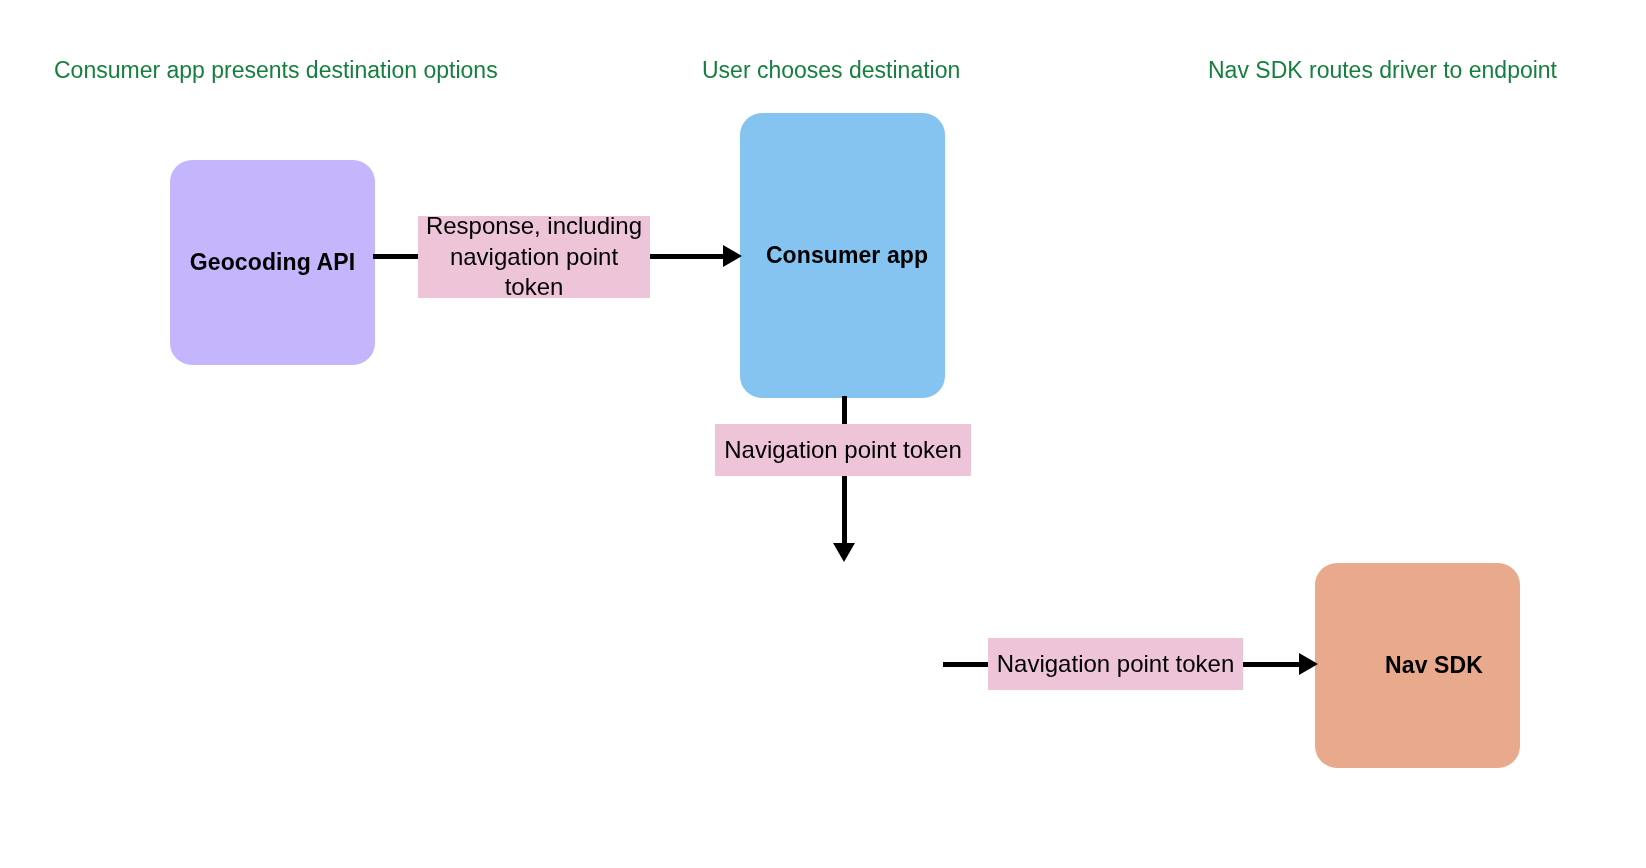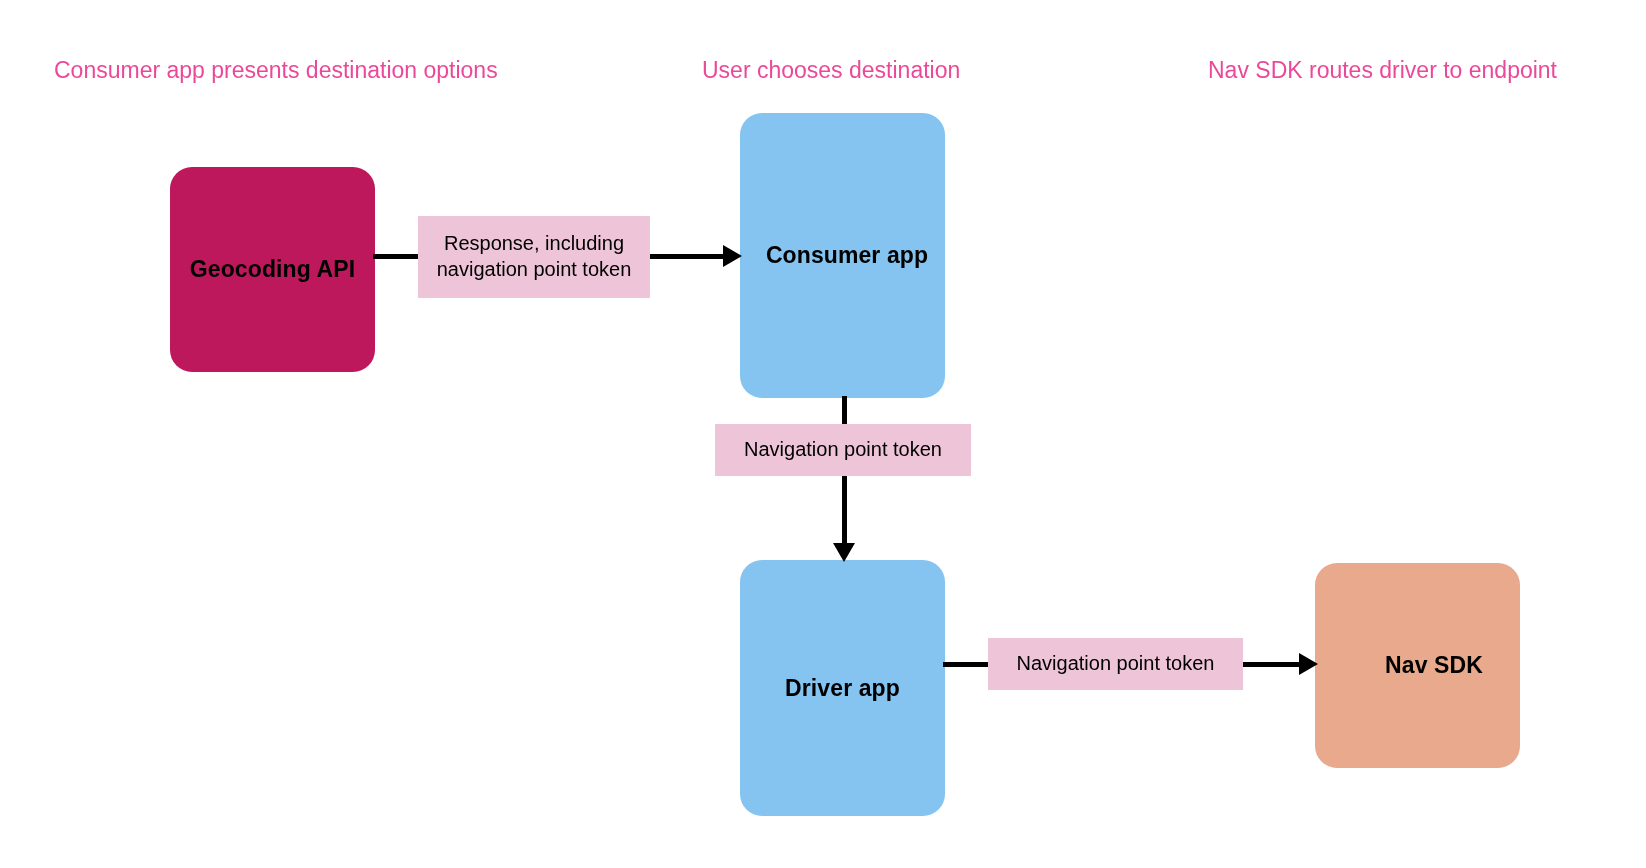--- a/index.html
+++ b/index.html
@@ -20,21 +20,21 @@
     width: 1646px;
     height: 868px;
     background: #ffffff;
   }
 
   
   .col-header {
     position: absolute;
     font-size: 23px;
     font-weight: 400;
-    color: #ec4899;
+    color: #15803d;
     white-space: nowrap;
     line-height: 1.2;
   }
   #hdr-1 { left: 54px;   top: 57px; }
   #hdr-2 { left: 702px;  top: 57px; }
   #hdr-3 { left: 1208px; top: 57px; }
 
   
   .node {
     position: absolute;
@@ -46,24 +46,24 @@
   }
   .node-label {
     font-size: 23px;
     font-weight: bold;
     color: #000000;
     letter-spacing: 0.1px;
   }
 
   #node-geocoding {
     left: 170px;
-    top: 167px;
+    top: 160px;
     width: 205px;
     height: 205px;
-    background: #be185d;
+    background: #c4b5fd;
   }
   #node-consumer {
     left: 740px;
     top: 113px;
     width: 205px;
     height: 285px;
     background: #85c4f0;
     padding-left: 9px;
   }
   #node-driver {
@@ -83,21 +83,21 @@
   }
 
   
   .edge-label {
     position: absolute;
     background: #eec4d8;
     display: flex;
     align-items: center;
     justify-content: center;
     text-align: center;
-    font-size: 20px;
+    font-size: 24px;
     line-height: 1.28;
     color: #000000;
     z-index: 3;
     padding: 0 4px;
   }
   #label-response {
     left: 418px;
     top: 216px;
     width: 232px;
     height: 82px;
@@ -206,23 +206,20 @@
   </div>
 
   <div id="node-geocoding" class="node">
     <span class="node-label">Geocoding API</span>
   </div>
 
   <div id="node-consumer" class="node">
     <span class="node-label">Consumer app</span>
   </div>
 
-  <div id="node-driver" class="node">
-    <span class="node-label">Driver app</span>
-  </div>
 
   <div id="node-navsdk" class="node">
     <span class="node-label">Nav SDK</span>
   </div>
 
   <div id="label-response" class="edge-label">
     <span>Response, including navigation point token</span>
   </div>
 
   <div id="label-navtoken-vert" class="edge-label">

